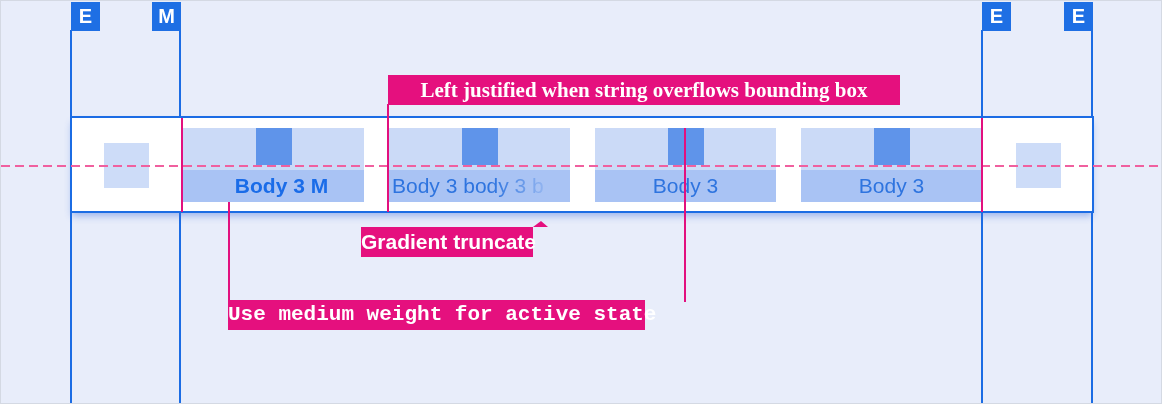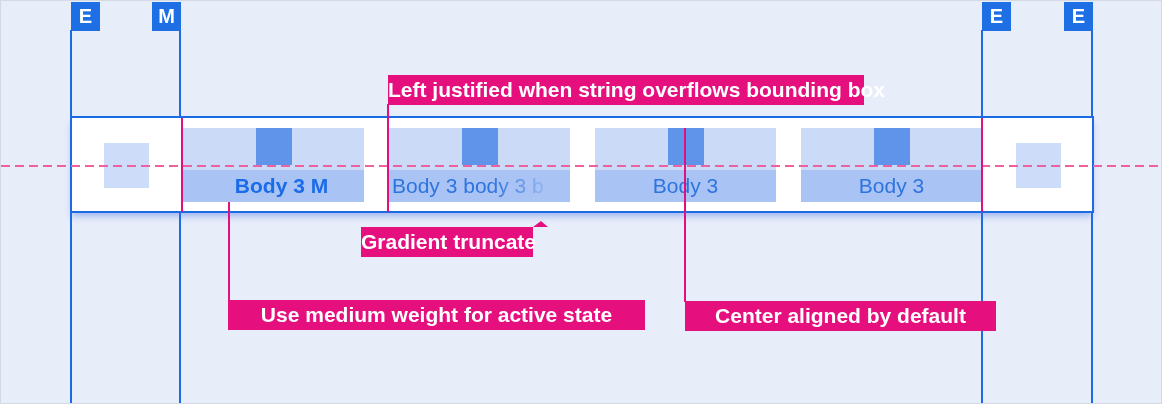--- a/index.html
+++ b/index.html
@@ -62,23 +62,23 @@
   .cn-medium     { left:227px; top:201px; height:99px; }
   .cn-center     { left:683px; top:127px; height:174px; }
   .cn-tabend     { left:980px; top:117px; height:94px; }
 
   
   .annotation {
     position:absolute; background:#e5107e; color:#fff; font-weight:bold;
     font-size:21px; height:30px; line-height:30px; text-align:center;
     z-index:7; white-space:nowrap;
   }
-  .an-leftjust { left:387px; top:74px;  width:476px; }
+  .an-leftjust { left:387px; top:74px;  width:512px;font-family:Liberation Serif, serif; }
   .an-gradient { left:360px; top:226px; width:172px; }
-  .an-medium   { left:227px; top:299px; width:417px; }
+  .an-medium   { left:227px; top:299px; width:417px;font-family:Liberation Mono, monospace; }
   .an-center   { left:684px; top:300px; width:311px; }
   .caret {
     position:absolute; top:-6px; right:-15px; width:0; height:0;
     border-left:8px solid transparent; border-right:7px solid transparent;
     border-bottom:6px solid #e5107e;
   }
 </style>
 </head>
 <body>
 
@@ -140,15 +140,14 @@
 
   <div class="annotation an-leftjust">Left justified when string overflows bounding box</div>
 
   <div class="annotation an-gradient">
     <span>Gradient truncate</span>
     <div class="caret"></div>
   </div>
 
   <div class="annotation an-medium">Use medium weight for active state</div>
 
-  <div class="annotation an-center">Center aligned by default</div>
 
 </div>
 
 </body></html>

